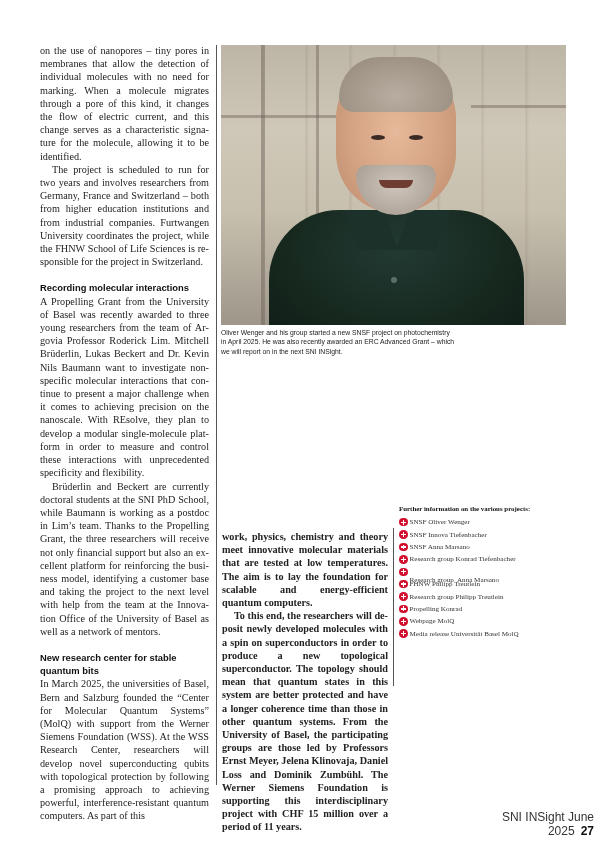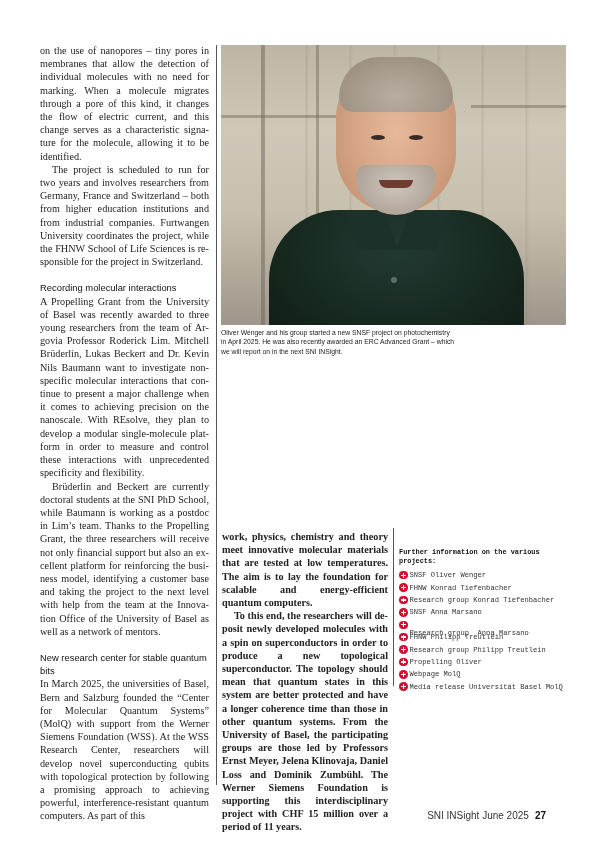--- a/index.html
+++ b/index.html
@@ -1,48 +1,48 @@
 <!DOCTYPE html>
 <html><head>
 <meta charset="utf-8">
 <style>
   html, body { margin: 0; padding: 0; background: #ffffff; }
   body { width: 600px; height: 848px; position: relative; overflow: hidden; font-family: "DejaVu Serif", serif; color: #222; }
   .col-rule { position: absolute; width: 1px; background: #555; }
   .text-col { position: absolute; font-family: "Liberation Serif", serif; font-size: 10.2px; line-height: 13.2px; color: #222; text-align: justify; hyphens: manual; }
   .text-col p { margin: 0; }
   .text-col p.indent { text-indent: 12px; }
-  .text-col h3 { font-family: "Liberation Sans", sans-serif; font-weight: normal; font-size: 9.4px; line-height: 13.2px; margin: 13px 0 0 0; color: #111; text-align: left; }
+  .text-col h3 { font-family: "Liberation Sans", sans-serif; font-weight: bold; font-size: 9.4px; line-height: 13.2px; margin: 13px 0 0 0; color: #111; text-align: left; }
   .photo { position: absolute; left: 221px; top: 45px; width: 345px; height: 280px; overflow: hidden;
     background: linear-gradient(180deg, #bdb6a6 0%, #cfc8b8 30%, #c8c0ae 60%, #9e968a 100%); }
   .photo .wall { position:absolute; left:0; top:0; right:0; bottom:0;
     background: repeating-linear-gradient(90deg, rgba(255,255,255,0.0) 0px, rgba(255,255,255,0.0) 40px, rgba(120,110,95,0.18) 41px, rgba(255,255,255,0.0) 44px); }
   .photo .pipe { position:absolute; background: rgba(110,100,90,0.45); }
   .photo .head { position:absolute; left: 115px; top: 18px; width: 120px; height: 150px; border-radius: 55px 55px 60px 60px;
     background: radial-gradient(ellipse at 50% 45%, #e6b99a 0%, #d3a282 55%, #b98a6d 100%); }
   .photo .hair { position:absolute; left: 118px; top: 12px; width: 114px; height: 55px; border-radius: 55px 55px 20px 20px;
     background: radial-gradient(ellipse at 50% 70%, #b8ada0 0%, #9e9385 70%, #8a7f72 100%); }
   .photo .beard { position:absolute; left: 135px; top: 120px; width: 80px; height: 50px; border-radius: 10px 10px 40px 40px;
     background: radial-gradient(ellipse at 50% 40%, #cfc6bc 0%, #aaa096 80%); }
   .photo .mouth { position:absolute; left: 158px; top: 135px; width: 34px; height: 8px; border-radius: 0 0 16px 16px; background:#6e3c30; }
   .photo .eye { position:absolute; top: 90px; width: 14px; height: 5px; border-radius: 50%; background:#3b2b25; }
   .photo .shirt { position:absolute; left: 48px; top: 165px; width: 255px; height: 130px; border-radius: 70px 70px 0 0;
     background: radial-gradient(ellipse at 50% 30%, #223a33 0%, #17291f 60%, #0f1c16 100%); }
   .photo .collar-l { position:absolute; left: 130px; top: 165px; width: 40px; height: 40px; background:#1c3129; transform: skewX(20deg); }
   .photo .collar-r { position:absolute; left: 182px; top: 165px; width: 40px; height: 40px; background:#1c3129; transform: skewX(-20deg); }
   .photo .button { position:absolute; left: 170px; top: 232px; width: 6px; height: 6px; border-radius: 50%; background:#5b6e68; }
   .caption { position: absolute; left: 221px; top: 328px; width: 330px; font-family: "Liberation Sans", sans-serif; font-size: 6.8px; line-height: 9.4px; color: #222; }
   .caption span { display: block; }
-  .info-box { position: absolute; left: 399px; top: 548px; width: 180px; font-family: Liberation Mono, monospace; }
+  .info-box { position: absolute; left: 399px; top: 504px; width: 180px; font-family: Liberation Serif, serif; }
   .info-title { font-weight: bold; font-size: 6.9px; line-height: 9px; color: #111; margin-bottom: 3px; }
   .info-item { display: flex; align-items: center; height: 12.4px; font-size: 7.1px; color: #333; cursor: pointer; }
   .plus-icon { width: 8.5px; height: 8.5px; border-radius: 50%; background: #d0102e; position: relative; flex: none; margin-right: 2px; }
   .plus-icon::before { content: ""; position: absolute; left: 1.8px; top: 3.6px; width: 4.9px; height: 1.3px; background: #fff; }
   .plus-icon::after { content: ""; position: absolute; left: 3.6px; top: 1.8px; width: 1.3px; height: 4.9px; background: #fff; }
-  .footer { position: absolute; top: 810px; left: 406px; width: 140px; font-family: "Liberation Sans", sans-serif; font-size: 10px; color: #333; text-align: right; }
+  .footer { position: absolute; top: 810px; left: 454px; width: 140px; font-family: "Liberation Sans", sans-serif; font-size: 12px; color: #333; text-align: right; }
   .footer .page-num { font-weight: bold; color: #111; margin-left: 6px; }
 </style>
 </head>
 <body>
 
 <div class="col-rule" style="left:216px; top:45px; height:740px;"></div>
 <div class="col-rule" style="left:393px; top:528px; height:158px;"></div>
 
 <div class="text-col" style="left:40px; top:44px; width:169px;">
   <p>on the use of nanopores – tiny pores in membranes that allow the detection of individual molecules with no need for marking. When a molecule migrates through a pore of this kind, it changes the flow of electric current, and this change serves as a characteristic signa­ture for the molecule, allowing it to be identified.</p>
@@ -83,45 +83,45 @@
 </div>
 
 <div class="info-box">
   <div class="info-title">Further information on the various projects:</div>
   <div class="info-item">
       <span class="plus-icon"></span>
       <span>SNSF Oliver Wenger</span>
     </div>
   <div class="info-item">
       <span class="plus-icon"></span>
-      <span>FHNW Konrad Tiefenbacher</span>
+      <span>SNSF Innova Tiefenbacher</span>
+    </div>
+  <div class="info-item">
+      <span class="plus-icon"></span>
+      <span>SNSF Anna Marsano</span>
     </div>
   <div class="info-item">
       <span class="plus-icon"></span>
       <span>Research group Konrad Tiefenbacher</span>
-    </div>
-  <div class="info-item">
-      <span class="plus-icon"></span>
-      <span>SNSF Anna Marsano</span>
     </div>
   <div class="info-item">
       <span class="plus-icon"></span>
       <span style="white-space:pre;margin-top:16px;">Research group  Anna Marsano</span>
     </div>
   <div class="info-item">
       <span class="plus-icon"></span>
       <span>FHNW Philipp Treutlein</span>
     </div>
   <div class="info-item">
       <span class="plus-icon"></span>
       <span>Research group Philipp Treutlein</span>
     </div>
   <div class="info-item">
       <span class="plus-icon"></span>
-      <span>Propelling Oliver</span>
+      <span>Propelling Konrad</span>
     </div>
   <div class="info-item">
       <span class="plus-icon"></span>
       <span>Webpage MolQ</span>
     </div>
   <div class="info-item">
       <span class="plus-icon"></span>
       <span>Media release Universität Basel MolQ</span>
     </div>
 </div>

